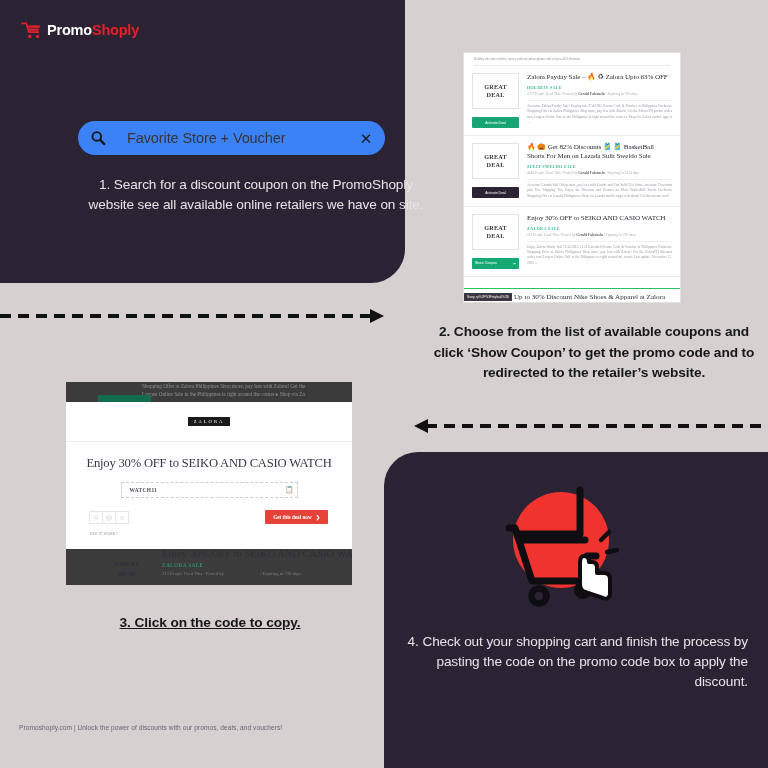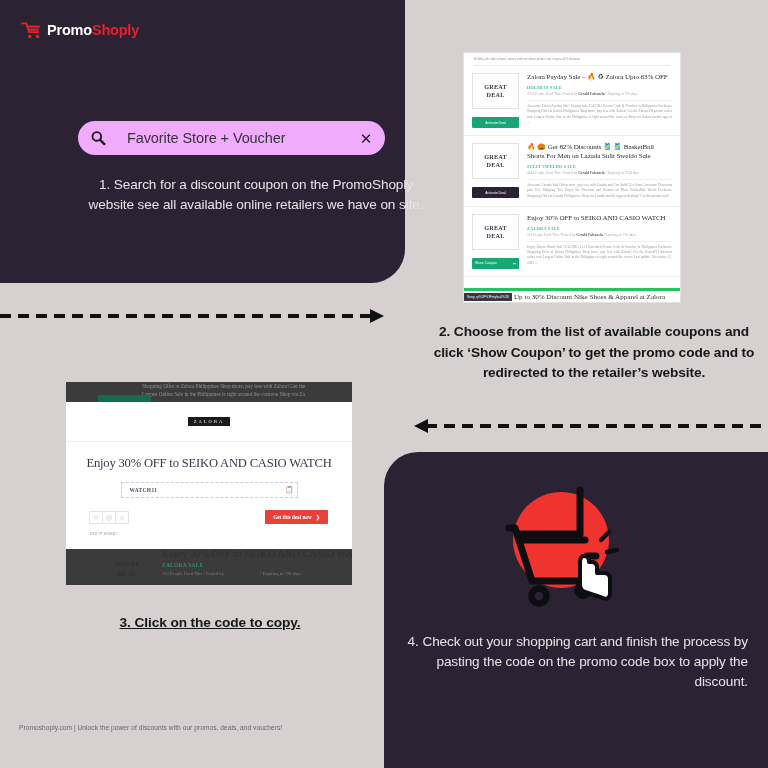--- a/index.html
+++ b/index.html
@@ -29,21 +29,21 @@
     font-size: 14.5px; font-weight: bold; letter-spacing: -0.2px;
     white-space: nowrap;
   }
   .logo-text .w { color: #ffffff; }
   .logo-text .r { color: #e8202a; }
 
   .searchbar {
     position: absolute;
     left: 78px; top: 121px;
     width: 307px; height: 34px;
-    background: #f0abfc;
+    background: #3b82f6;
     border-radius: 17px;
     display: flex; align-items: center;
   }
   .searchbar .mag { margin-left: 12px; width: 16px; height: 16px; flex: none; }
   .searchbar .sv {
     flex: 1;
     text-align: left;
     padding-left: 21px;
     font-size: 14.5px;
     color: #37333a;
@@ -161,21 +161,21 @@
   .deal-desc {
     margin-top: 4px;
     border-top: 1px solid #efefef;
     padding-top: 3px;
     font-size: 3.5px; color: #9b9ba4; line-height: 1.5;
     text-align: justify;
   }
   .shot2-foot {
     position: absolute; left: 0; bottom: 0;
     width: 100%; height: 14px;
-    background: #fff; border-top: 3px solid #22c55e;
+    background: #fff; border-top: 1px solid #22c55e;
     display: flex; align-items: flex-end;
   }
   .shot2-foot .lastlink {
     font-size: 7.1px; color: #2e2e38; margin-left: 50px; line-height: 1;
     padding-bottom: 1px;
   }
   .tooltip {
     position: absolute; left: 0px; bottom: 1px;
     background: #3b3742; color: #ffffff;
     font-family: "Liberation Sans", sans-serif;

